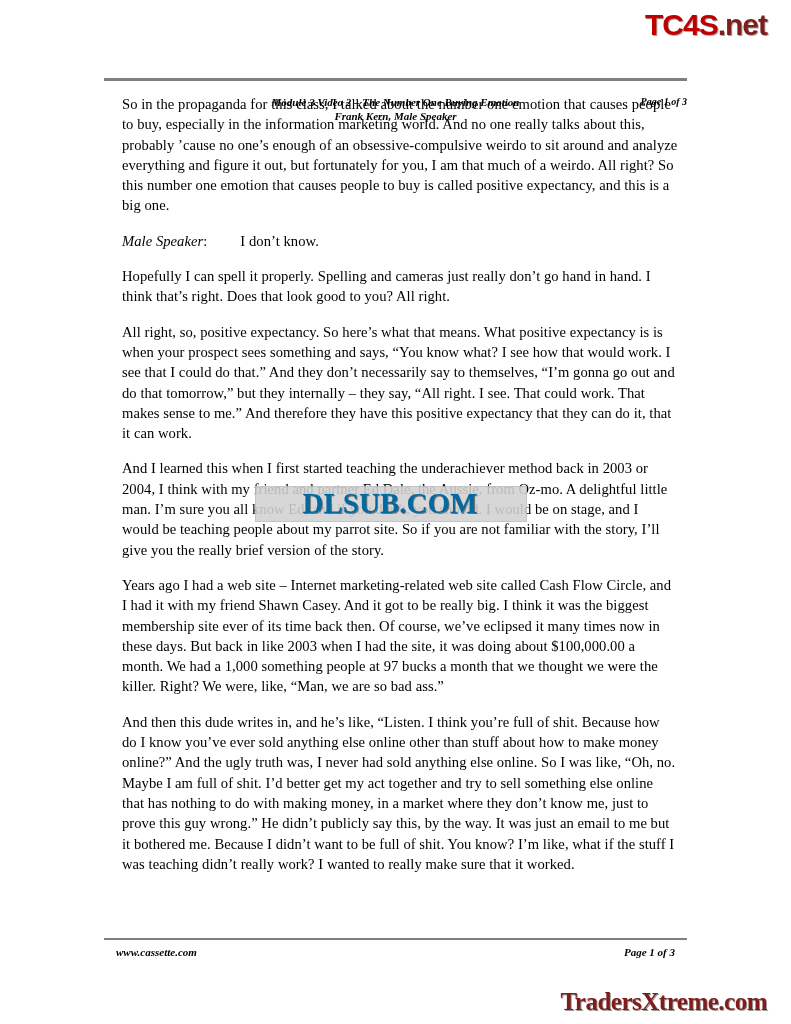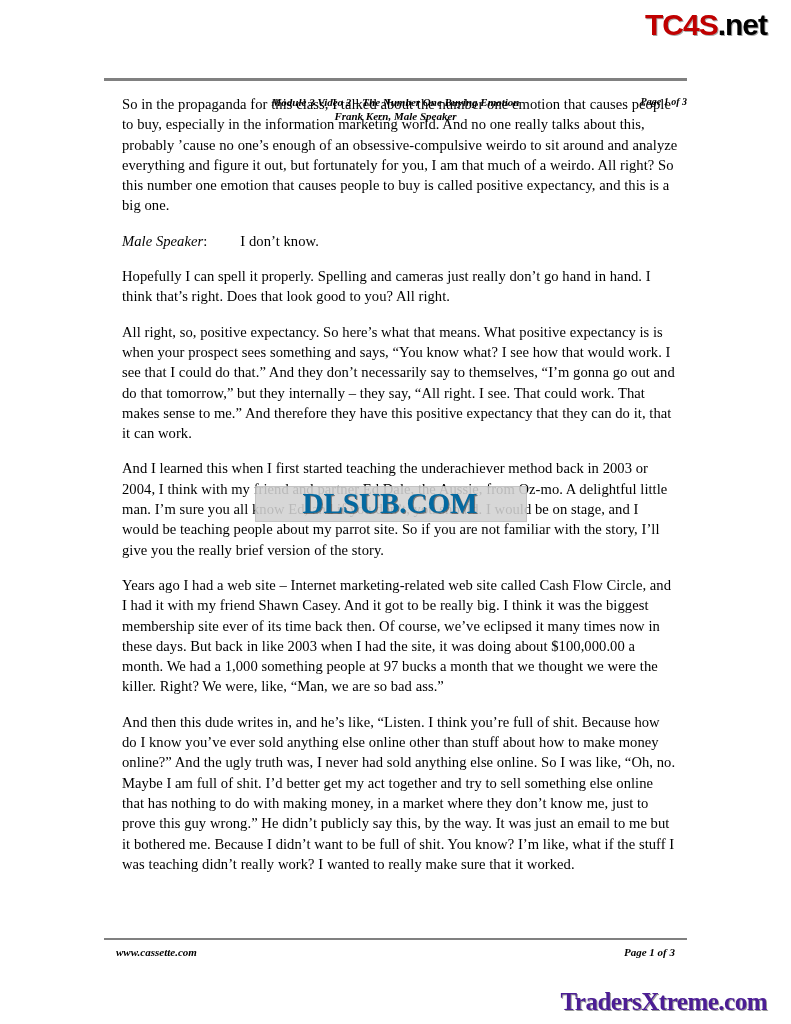--- a/index.html
+++ b/index.html
@@ -31,21 +31,21 @@
     top: 8px;
     font-family: "Liberation Sans", sans-serif;
     font-weight: bold;
     font-size: 30px;
     letter-spacing: -1px;
     color: #c00000;
     text-shadow: 1px 1px 0 rgba(0,0,0,0.35);
     z-index: 5;
   }
   .tc4s-logo .dark {
-    color: #000000;
+    color: #7f1d1d;
   }
 
   
   .header {
     position: absolute;
     left: 104px;
     right: 104px;
     top: 49px;
     font-family: "Liberation Serif", serif;
     margin-top: 46px;
@@ -161,21 +161,21 @@
   }
 
   
   .tx-logo {
     position: absolute;
     right: 24px;
     bottom: 8px;
     font-family: "Liberation Serif", serif;
     font-weight: bold;
     font-size: 25px;
-    color: #4c1d95;
+    color: #7f1d1d;
     text-shadow: 1px 1px 0 rgba(0,0,0,0.4);
     letter-spacing: -0.5px;
   }
 </style>
 </head>
 <body>
 
 <div class="page">
 
   <div class="tc4s-logo"><span>TC4S</span><span class="dark">.net</span></div>

